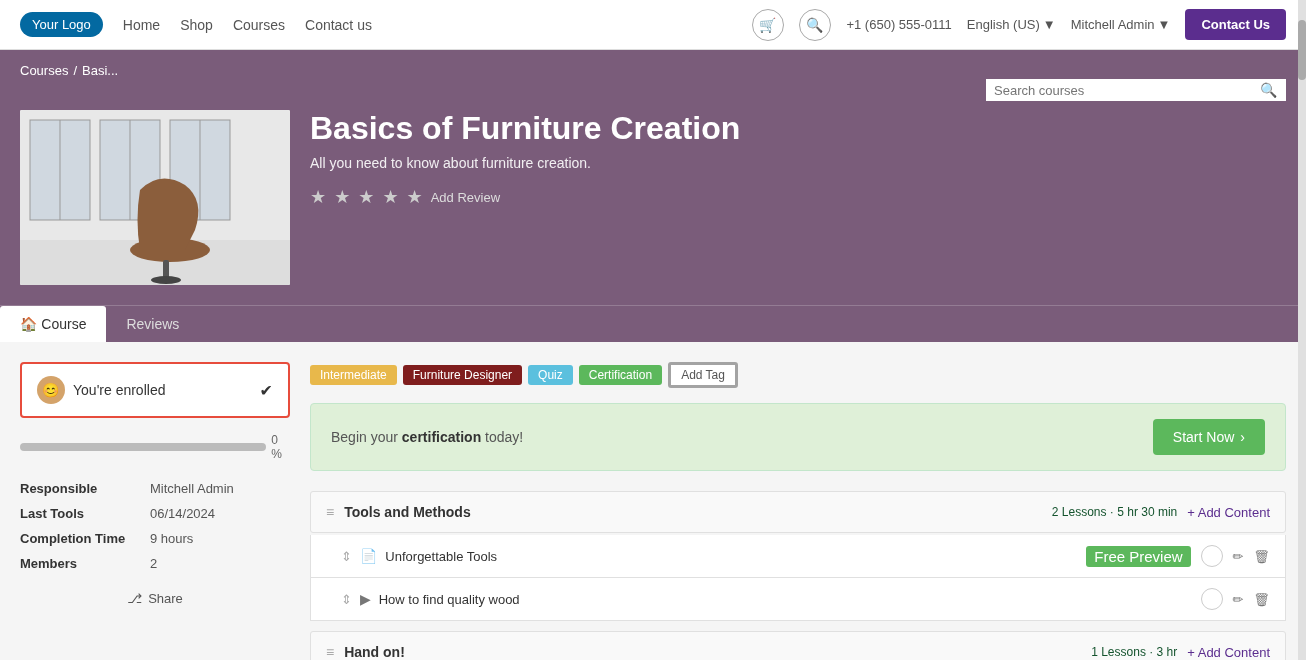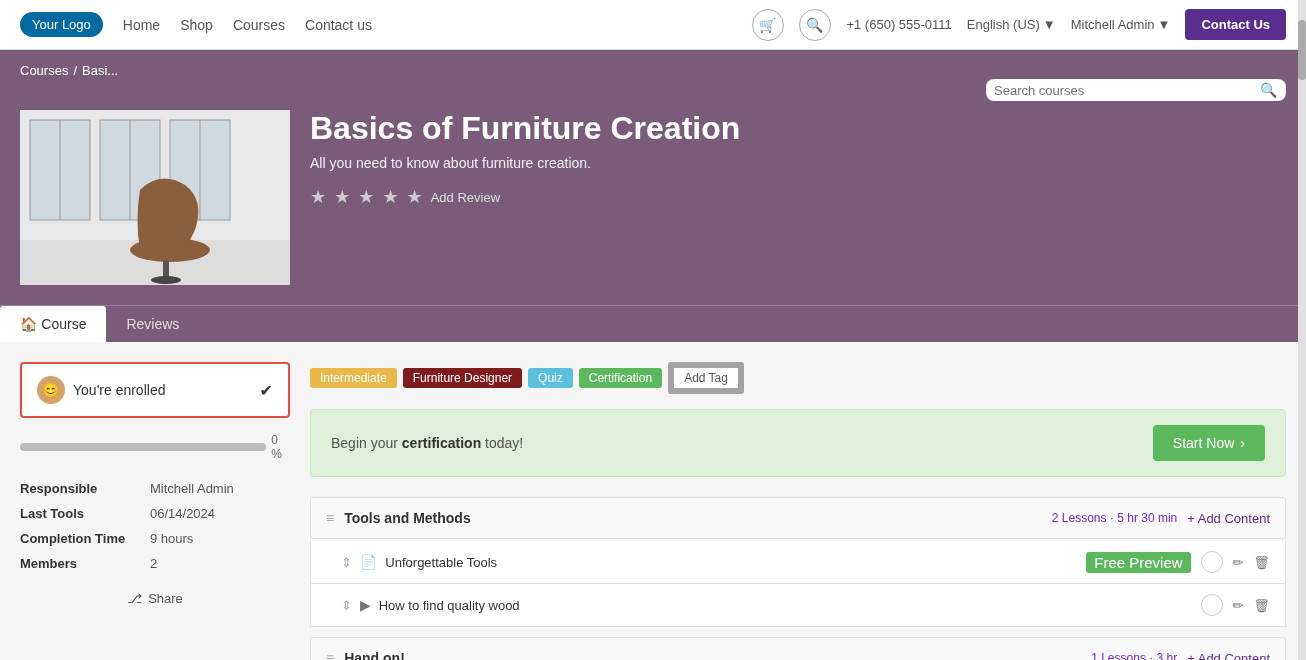--- a/index.html
+++ b/index.html
@@ -84,21 +84,21 @@
     .breadcrumb {
       color: #fff;
       font-size: 13px;
       display: flex; align-items: center; gap: 5px;
     }
     .breadcrumb a { color: #fff; text-decoration: none; }
     .search-bar {
       display: flex;
       align-items: center;
       background: #fff;
-      border-radius: 8px;
+      border-radius: 0;
       padding: 3px 8px;
       width: 300px;
       margin-top: 40px;
     }
     .search-bar input {
       border: none;
       outline: none;
       flex: 1;
       font-size: 13px;
       color: #999;
@@ -244,21 +244,21 @@
       color: #fff;
       cursor: pointer;
     }
     .tag-intermediate { background: #e8b84b; }
     .tag-furniture { background: #7f1d1d; }
     .tag-quiz { background: #5bc0de; }
     .tag-certification { background: #5cb85c; }
     .tag-add {
       background: #fff;
       color: #555;
-      border: 6px solid #a3a3a3;
+      border: 3px solid #a3a3a3;
       padding: 3px 10px;
       border-radius: 3px;
       font-size: 12px;
       cursor: pointer;
     }
 
     .certification-banner {
       background: #dff0d8;
       border: 1px solid #c3e6cb;
       border-radius: 4px;
@@ -289,21 +289,21 @@
       padding: 12px 15px;
       display: flex;
       align-items: center;
       justify-content: space-between;
       margin-bottom: 2px;
     }
     .section-left { display: flex; align-items: center; gap: 10px; }
     .hamburger-icon { color: #aaa; font-size: 14px; }
     .section-title { font-size: 14px; font-weight: 600; color: #333; }
     .section-right { display: flex; align-items: center; gap: 10px; }
-    .lessons-info { font-size: 12px; color: #6d28d9; }
+    .lessons-info { font-size: 12px; color: #14532d; }
     .add-content-btn {
       background: none;
       border: none;
       color: #5b2d8e;
       cursor: pointer;
       font-size: 13px;
     }
 
     
     .lesson-row {

